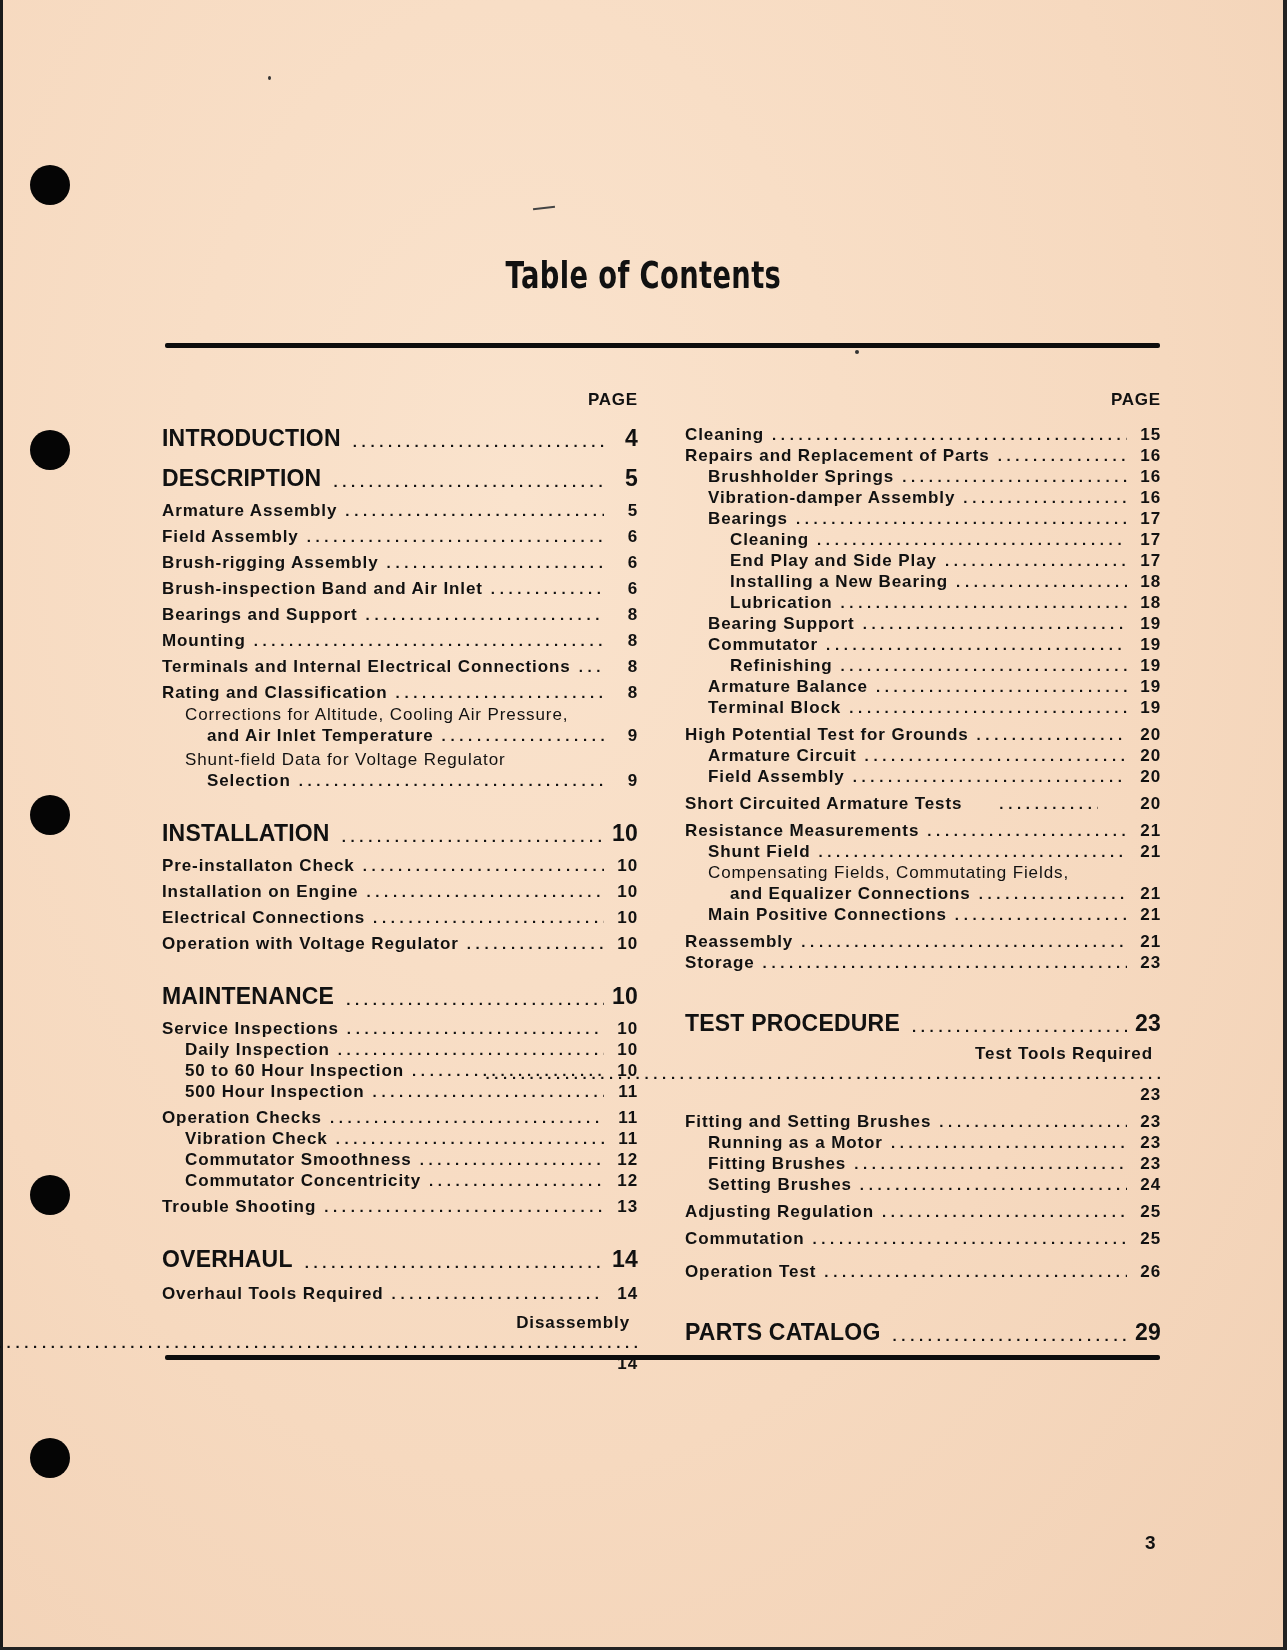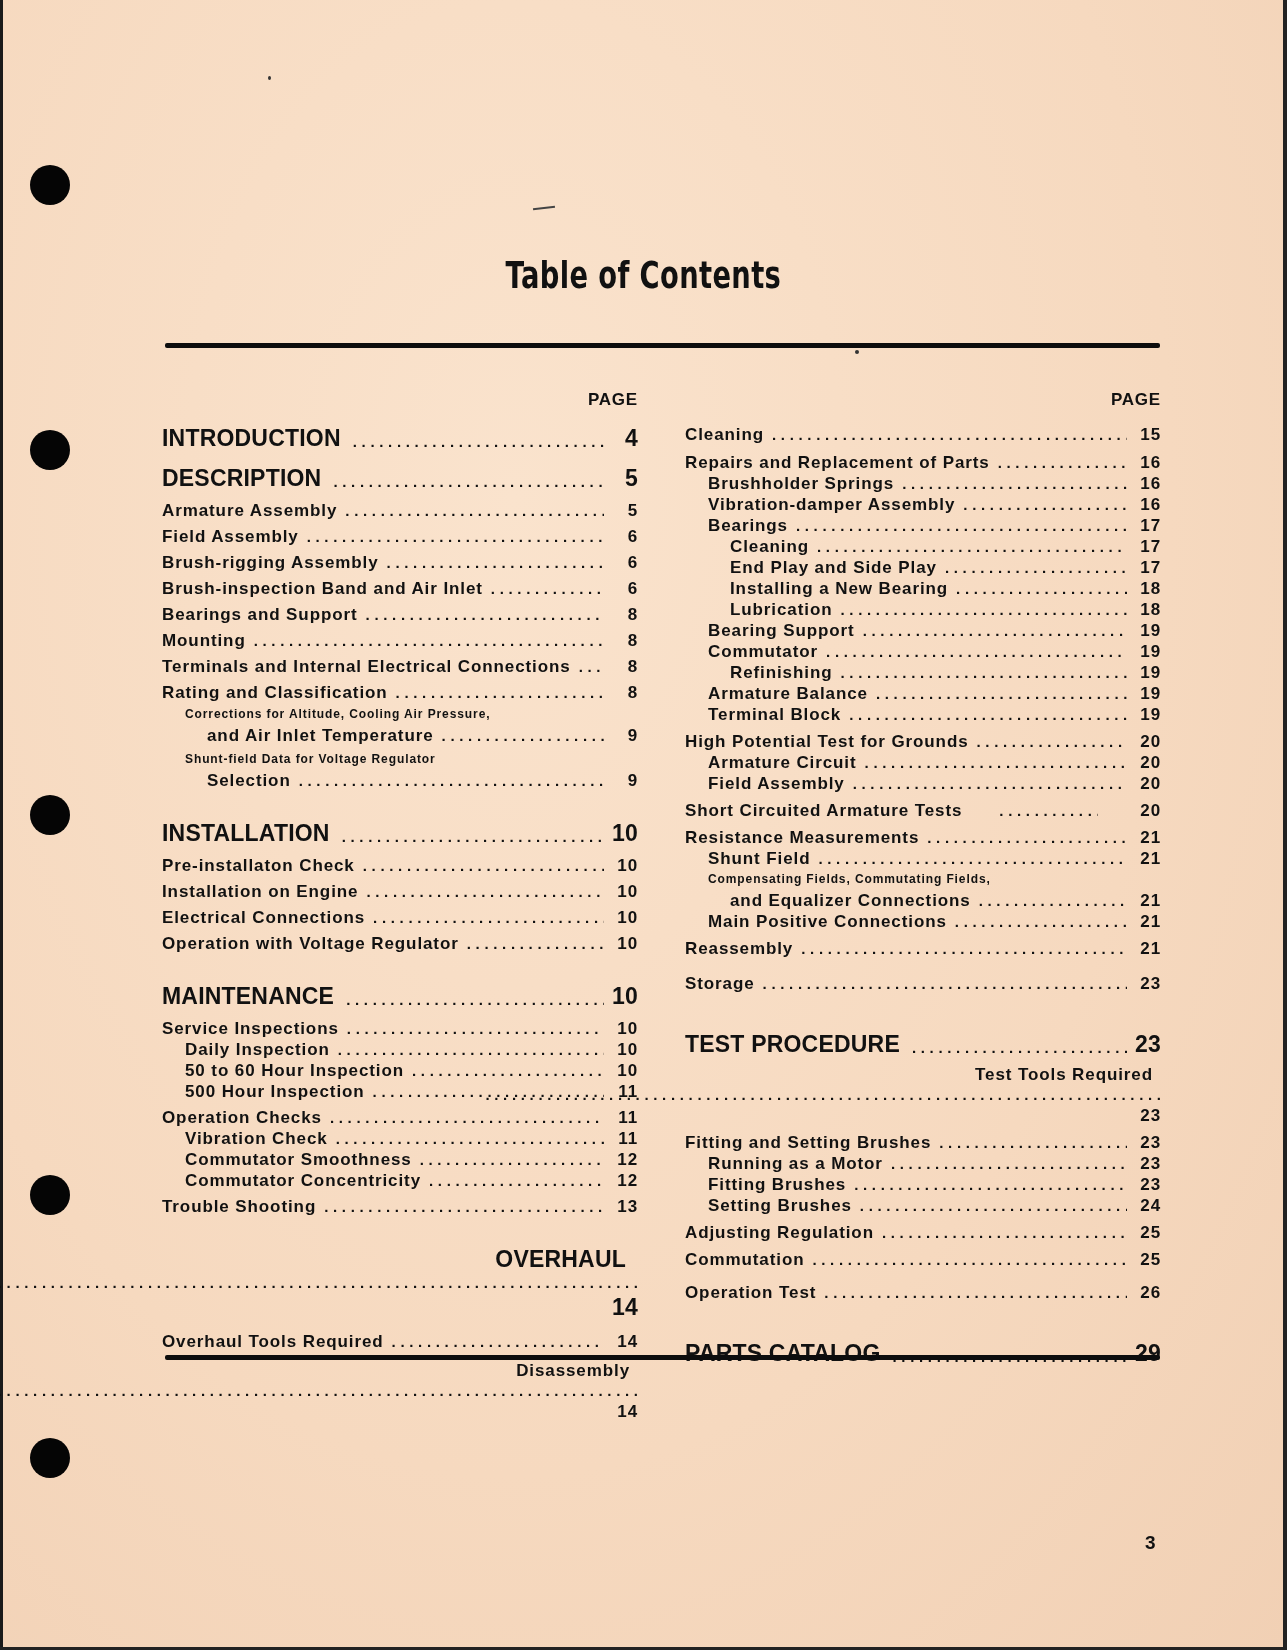--- a/index.html
+++ b/index.html
@@ -29,21 +29,21 @@
   .page-head { text-align: right; font-weight: bold; font-size: 17px; letter-spacing: 0.8px; height: 26px; margin-bottom: 8px; }
   .entry { display: flex; align-items: flex-end; font-weight: bold; font-size: 17px; letter-spacing: 0.9px; line-height: 21px; }
   .entry .lbl { white-space: nowrap; padding-right: 8px; }
   .entry .lead { flex: 1; overflow: hidden; white-space: nowrap; letter-spacing: 4.6px; font-size: 15px; line-height: 19px; padding-bottom: 1px; }
   .entry .lead::before { content: ". . . . . . . . . . . . . . . . . . . . . . . . . . . . . . . . . . . . . . . . . . . . . . . . . . . . . . . . . . . . . . . . . . . . . . . . . . . . ."; letter-spacing: 0px; word-spacing: 0.5px; }
   .entry .pg { width: 34px; text-align: right; white-space: nowrap; }
   .entry.section { font-size: 23px; letter-spacing: 0.2px; line-height: 28px; }
   .entry.section .lbl { padding-right: 12px; }
   .entry.l1 { padding-left: 23px; }
   .entry.l2 { padding-left: 45px; }
-  .wrap-line { font-weight: bold; font-size: 12px; letter-spacing: 0.9px; line-height: 21px; white-space: nowrap; }
+  .wrap-line { font-weight: normal; font-size: 17px; letter-spacing: 0.9px; line-height: 21px; white-space: nowrap; }
   .wrap-line.l1 { padding-left: 23px; }
   .page-number { position: absolute; left: 1145px; top: 1532px; font-weight: bold; font-size: 19px; }
   .speck { position: absolute; background: #333; border-radius: 50%; }
 </style>
 </head>
 <body>
 
 <div class="edge-left"></div>
 <div class="edge-right"></div>
 <div class="edge-bottom"></div>
@@ -194,21 +194,21 @@
     <div class="entry l1">
       <span class="lbl">Commutator Concentricity</span>
       <span class="lead"></span>
       <span class="pg">12</span>
     </div>
     <div class="entry " style="margin-top: 5px;">
       <span class="lbl">Trouble Shooting</span>
       <span class="lead"></span>
       <span class="pg">13</span>
     </div>
-    <div class="entry section" style="margin-top: 28px; flex-direction: column;">
+    <div class="entry section" style="margin-top: 28px;">
       <span class="lbl">OVERHAUL</span>
       <span class="lead"></span>
       <span class="pg">14</span>
     </div>
     <div class="entry " style="margin-top: 10px;">
       <span class="lbl">Overhaul Tools Required</span>
       <span class="lead"></span>
       <span class="pg">14</span>
     </div>
     <div class="entry " style="margin-top: 8px; flex-direction: column;">
@@ -218,21 +218,21 @@
     </div>
   </div>
 
 <div class="col right" id="col-right">
   <div class="page-head">PAGE</div>
 <div class="entry ">
       <span class="lbl">Cleaning</span>
       <span class="lead"></span>
       <span class="pg">15</span>
     </div>
-    <div class="entry " style="margin-top: 7px;">
+    <div class="entry " style="">
       <span class="lbl">Repairs and Replacement of Parts</span>
       <span class="lead"></span>
       <span class="pg">16</span>
     </div>
     <div class="entry l1">
       <span class="lbl">Brushholder Springs</span>
       <span class="lead"></span>
       <span class="pg">16</span>
     </div>
     <div class="entry l1">
@@ -329,21 +329,21 @@
     <div class="entry l1">
       <span class="lbl">Main Positive Connections</span>
       <span class="lead"></span>
       <span class="pg">21</span>
     </div>
     <div class="entry " style="margin-top: 6px;">
       <span class="lbl">Reassembly</span>
       <span class="lead"></span>
       <span class="pg">21</span>
     </div>
-    <div class="entry " style="margin-top: 14px;">
+    <div class="entry " style="margin-top: 0;">
       <span class="lbl">Storage</span>
       <span class="lead"></span>
       <span class="pg">23</span>
     </div>
     <div class="entry section" style="margin-top: 36px;">
       <span class="lbl">TEST PROCEDURE</span>
       <span class="lead"></span>
       <span class="pg">23</span>
     </div>
     <div class="entry " style="margin-top: 6px; flex-direction: column;">

